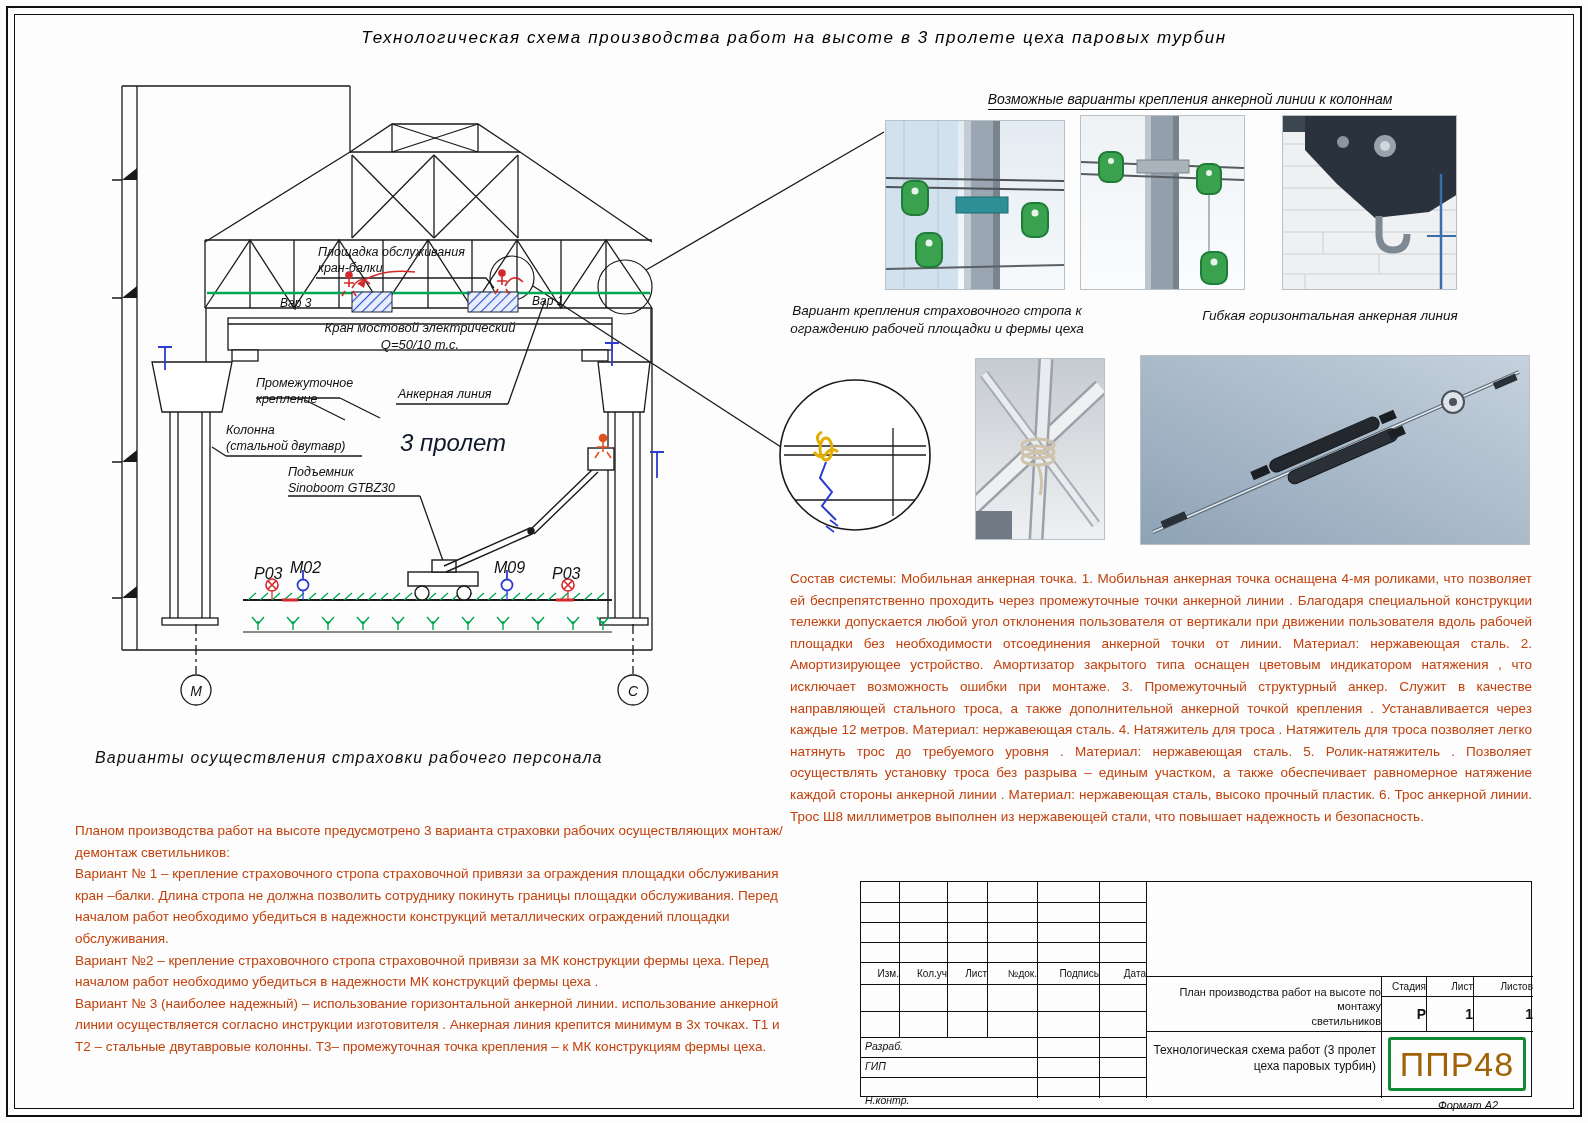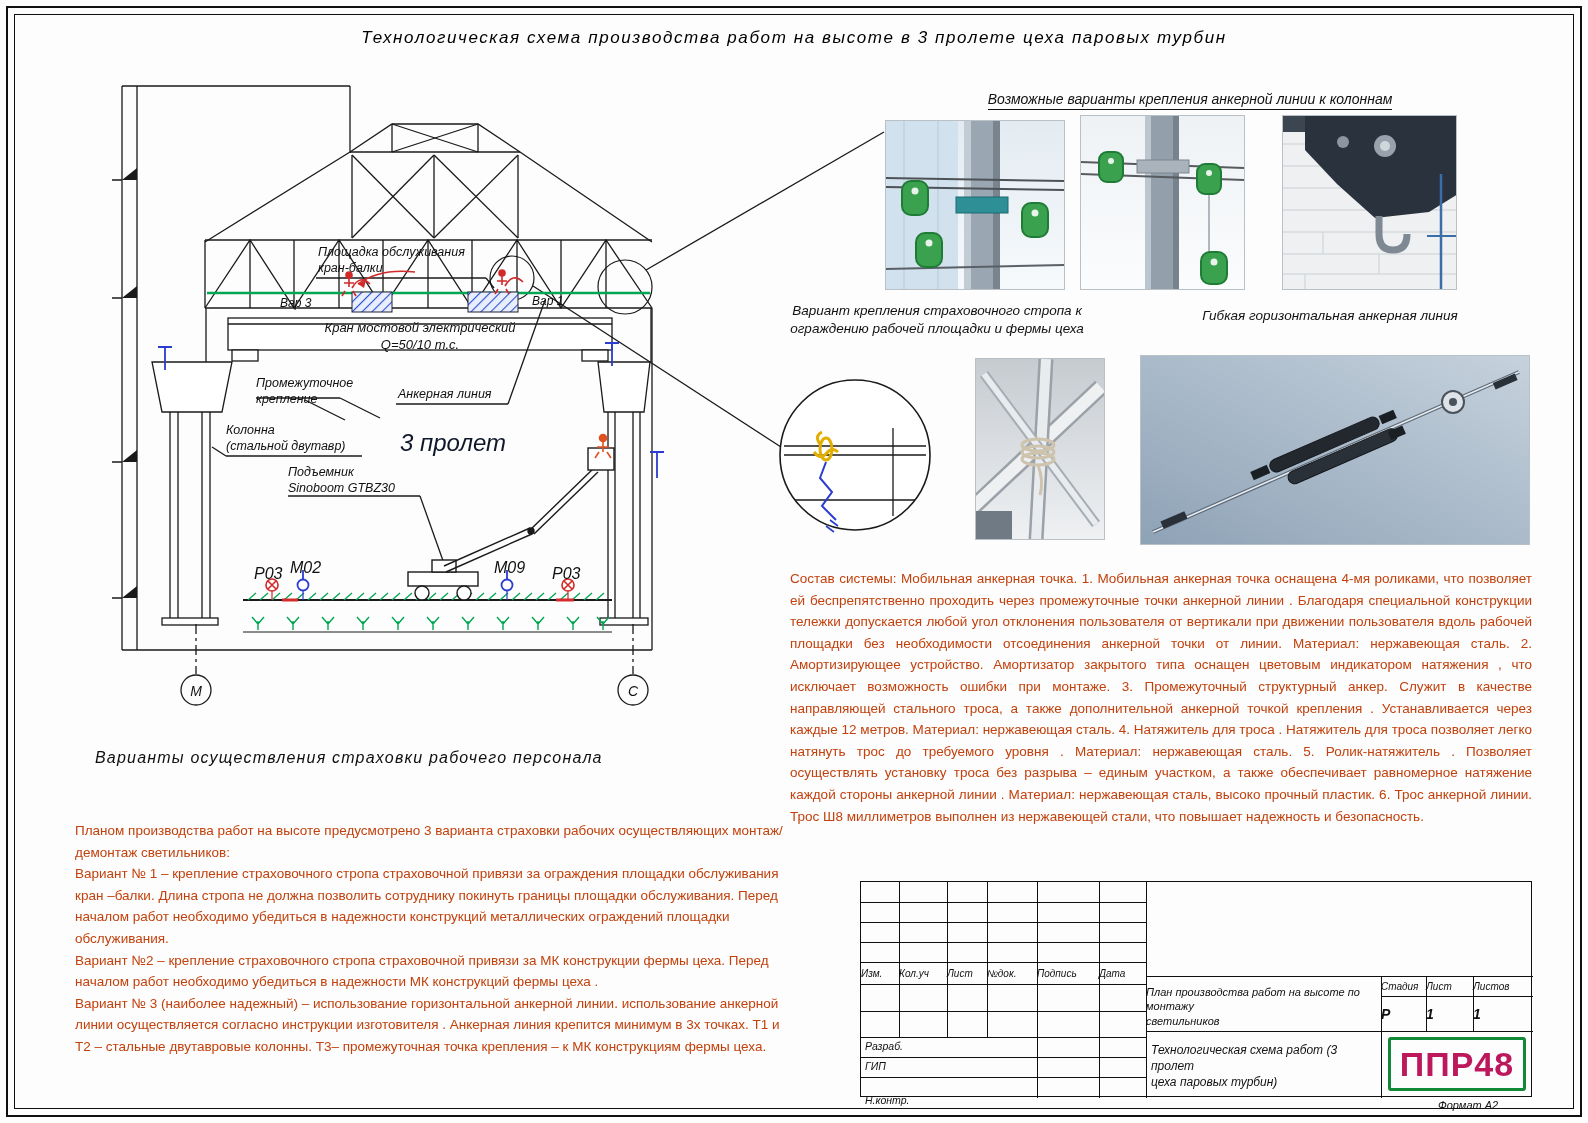--- a/index.html
+++ b/index.html
@@ -15,28 +15,28 @@
   .lbl-sm { font-size:16px; }
   .photo { position:absolute; border:1px solid #b9c0c6; overflow:hidden; background:#eee; }
   .cap { position:absolute; font-style:italic; text-align:center; font-size:13.5px; line-height:1.35; }
   .variants-header-wrap { position:absolute; left:930px; top:90px; width:520px; text-align:center; }
   .variants-header-wrap span { display:inline-block; border-bottom:1.3px solid #101010; padding-bottom:2px;
     font-size:14px; font-style:italic; }
   .bodytext { position:absolute; font-size:13.5px; line-height:1.6; white-space:pre-line; text-align:justify; color:#c2410c; }
   .tb { position:absolute; left:860px; top:881px; width:672px; height:216px; border:1.5px solid #101010; background:transparent; }
   .tb .vln { position:absolute; width:1.2px; background:#101010; top:0; }
   .tb .hln { position:absolute; height:1.2px; background:#101010; left:0; }
-  .tb .cell { position:absolute; font-size:10px; text-align:left; font-style:italic; }
+  .tb .cell { position:absolute; font-size:10px; text-align:right; }
   .tb .role { position:absolute; left:4px; font-size:10.5px; font-style:italic; }
   .tb .big { font-size:11px; line-height:1.3; white-space:pre-line; }
   .tb .doc { font-size:12px; line-height:1.35; white-space:pre-line; }
   .tb .val { font-size:14px; font-weight:bold; }
   .logo-box { position:absolute; left:527px; top:155px; width:138px; height:54px;
     border:3.5px solid #118a38; border-radius:3px; display:flex; align-items:center; justify-content:center; }
-  .logo-box span { font-size:34px; font-weight:700; color:#be185d; letter-spacing:1px; font-style:normal; }
+  .logo-box span { font-size:34px; font-weight:400; color:#a16207; letter-spacing:1px; font-style:normal; }
   .format-note { position:absolute; left:1438px; top:1099px; font-size:11px; font-style:italic; }
   .axis-letter { position:absolute; width:30px; height:28px; line-height:28px; text-align:center; font-size:14px; font-style:italic; }
 </style>
 </head>
 <body>
 
 <div class="page">
   <div class="border-outer"></div>
   <div class="border-inner"></div>
 

